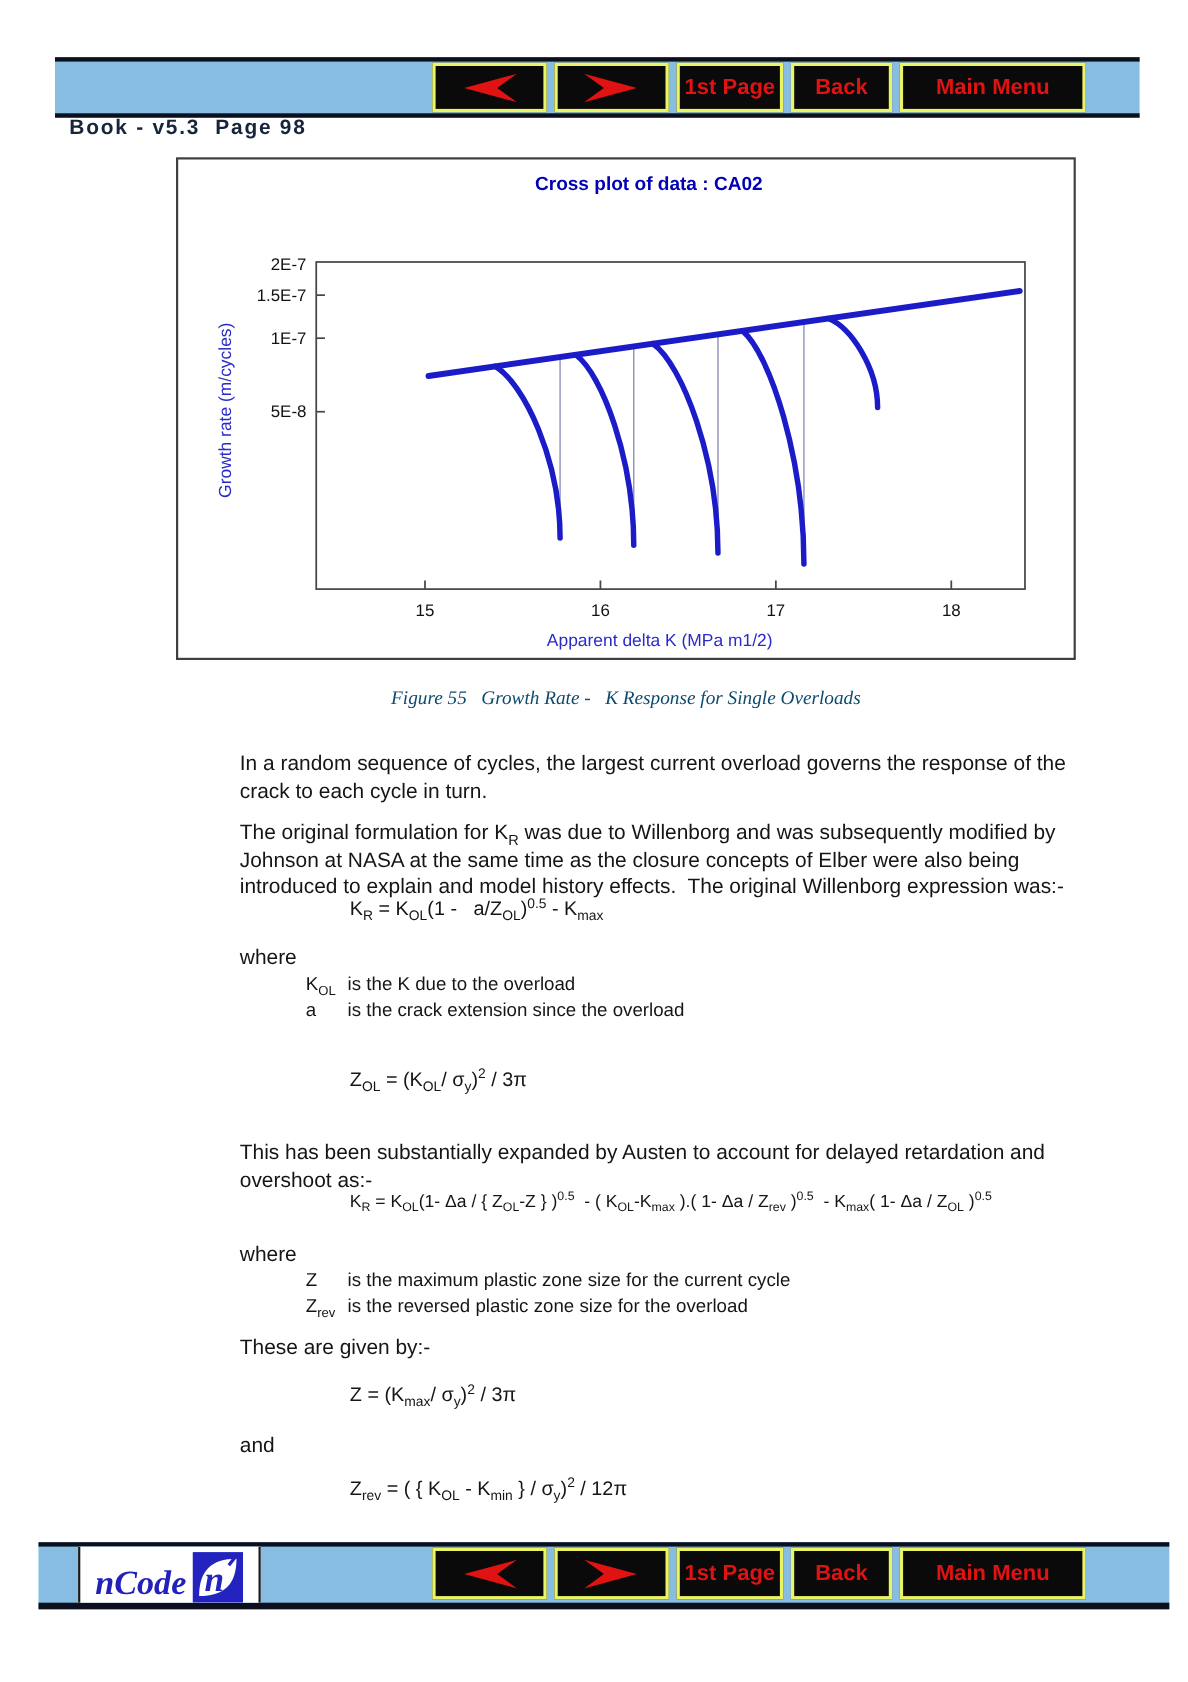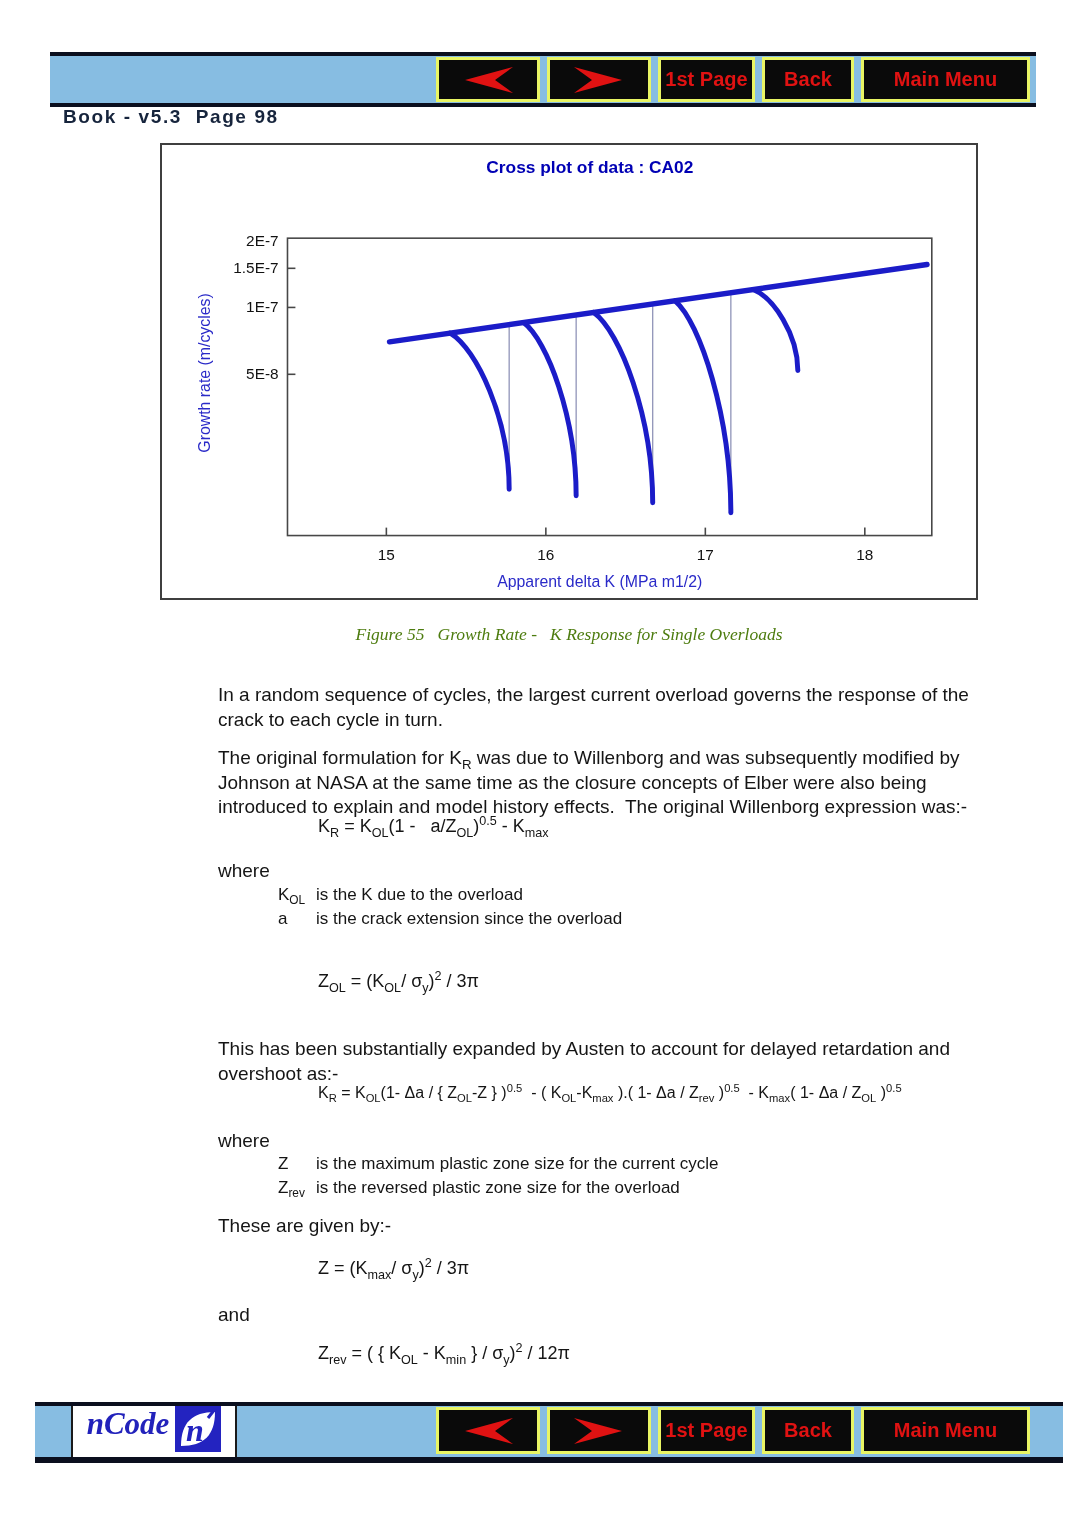--- a/index.html
+++ b/index.html
@@ -6,48 +6,48 @@
   .page{position:relative;width:1080px;height:1529px;background:#fff;overflow:hidden;
         font-family:"Liberation Sans",sans-serif;color:#151515;}
 
   
   .bar{position:absolute;background:var(--bar-blue,#87bde2);box-sizing:border-box;
        border-top:4px solid var(--border-navy,#0b0f1e);border-bottom:4px solid var(--border-navy,#0b0f1e);}
   .header-bar{left:50px;top:52px;width:986px;height:55px;}
   .footer-bar{left:35px;top:1402px;width:1028px;height:61px;border-bottom-width:6px;}
   .bar-title{position:absolute;left:13px;top:3px;font-weight:bold;font-size:19px;
              letter-spacing:1.6px;color:var(--title-navy,#16243c);line-height:23px;white-space:pre;}
-  .nav-buttons{position:absolute;top:1px;height:45px;display:flex;gap:7px;margin-left:43px;}
+  .nav-buttons{position:absolute;top:1px;height:45px;display:flex;gap:7px;}
   .header-bar .nav-buttons{left:343px;}
   .footer-bar .nav-buttons{left:358px;height:47px;}
   .nav-btn{background:var(--button-bg,#0a0a0a);border:3px solid var(--button-border,#e9f564);
            color:var(--button-text,#e01212);font-family:"Liberation Sans",sans-serif;font-weight:bold;
            font-size:20px;display:flex;align-items:center;justify-content:center;padding:0;cursor:pointer;
            box-sizing:border-box;height:100%;}
   .w-arrow{width:104px}.w-first{width:97px}.w-back{width:92px}.w-menu{width:169px}
   .nav-btn .icon{display:flex;align-items:center;justify-content:center;}
 
   
   .logo-box{position:absolute;left:36px;top:0;width:166px;height:100%;background:#ffffff;
             border-left:2px solid #1a1a1a;border-right:2px solid #1a1a1a;box-sizing:border-box;
-            display:flex;align-items:flex-start;justify-content:center;gap:6px;}
+            display:flex;align-items:flex-end;justify-content:center;gap:6px;}
   .logo-text{font-family:"Liberation Serif",serif;font-style:italic;font-weight:bold;
              font-size:31px;color:var(--logo-blue,#2222bb);}
 
   
   .figure-box{position:absolute;left:160px;top:143px;width:818px;height:457px;background:#fff;
               border:2px solid #3f3f3f;box-sizing:border-box;}
   .figure-box svg{display:block;width:100%;height:100%;}
   .ctitle{font:bold 17.5px "Liberation Sans",sans-serif;fill:var(--chart-title,#0000b4);}
   .alabel{font:16px "Liberation Sans",sans-serif;fill:var(--chart-axis,#2a2ac8);}
   .tick{font:15.5px "Liberation Sans",sans-serif;fill:#111;}
 
   
   .caption{position:absolute;left:160px;width:818px;text-align:center;
-           font-family:"Liberation Serif",serif;font-style:italic;font-size:17.5px;color:#4d7c0f;white-space:pre;}
+           font-family:"Liberation Serif",serif;font-style:italic;font-size:17.5px;color:#0c4a6e;white-space:pre;}
   .txt{position:absolute;left:218px;width:794px;font-size:19px;line-height:24.5px;}
   .eq{position:absolute;left:318px;font-size:18px;white-space:pre;}
   .eq-small{font-size:16px;}
   sub,sup{font-size:70%;line-height:0;}
   .defs{position:absolute;left:278px;font-size:17px;line-height:23.5px;}
   .def-row{display:grid;grid-template-columns:38px auto;}
   .def-row .term{white-space:pre;}
 
   .caption{top:624px}
   .p1{top:664px}

